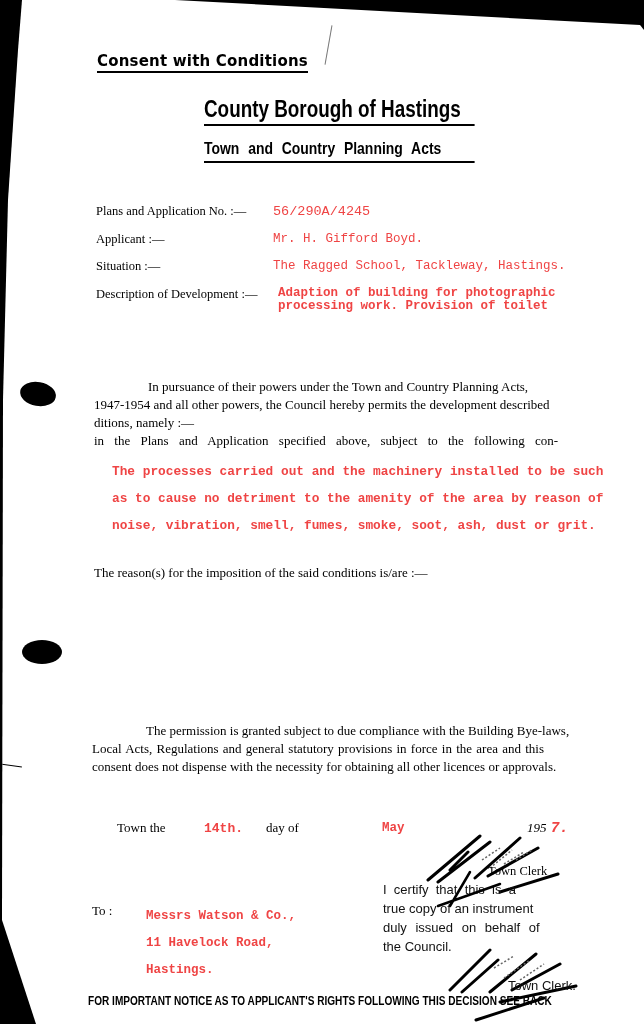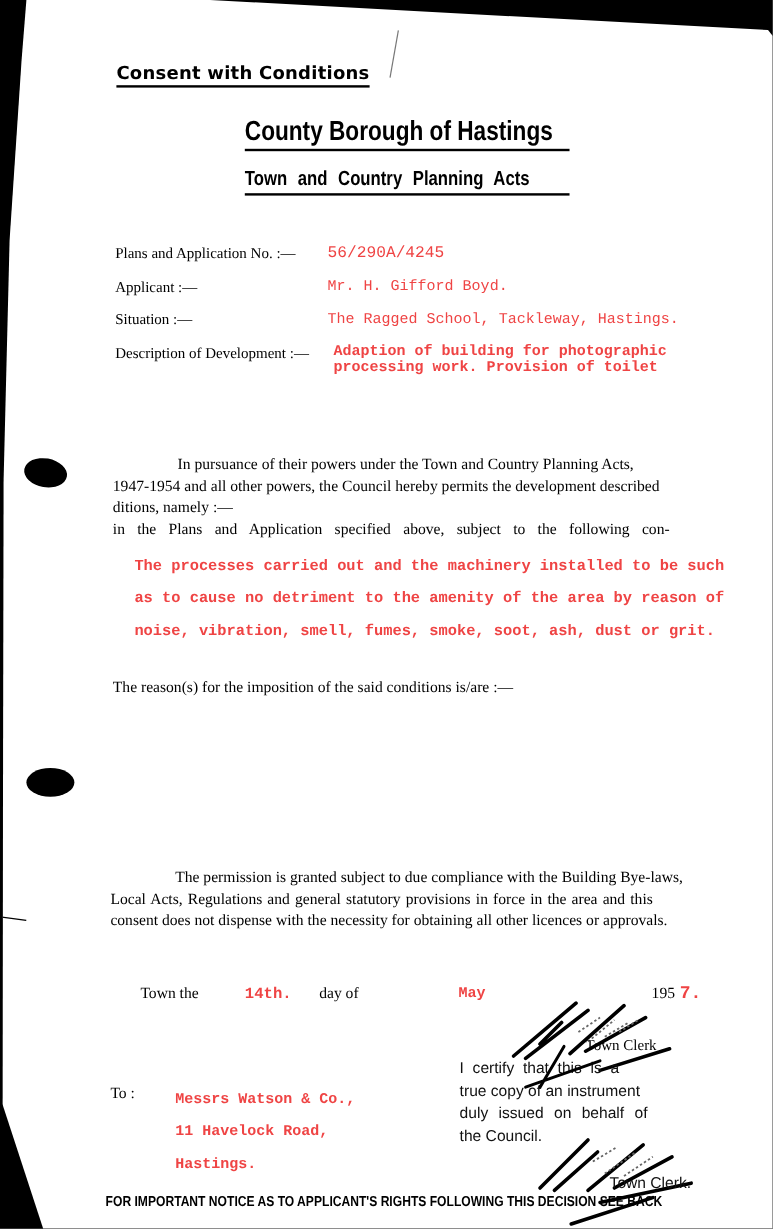--- a/index.html
+++ b/index.html
@@ -76,21 +76,21 @@
   <div class="abs serif para" style="left:92px;top:722px;width:486px;">
     <div style="padding-left:54px;white-space:nowrap;font-family:Liberation Serif, serif;">The permission is granted subject to due compliance with the Building Bye-laws,</div>
     <div style="white-space:nowrap;word-spacing:1px;font-family:Liberation Serif, serif;">Local Acts, Regulations and general statutory provisions in force in the area and this</div>
     <div style="white-space:nowrap;">consent does not dispense with the necessity for obtaining all other licences or approvals.</div>
   </div>
 
   <div class="abs serif" style="left:117px;top:820px;font-size:13px;white-space:nowrap;">Town the</div>
   <div class="abs mono" style="left:204px;top:821px;font-size:13px;white-space:nowrap;">14th.</div>
   <div class="abs serif" style="left:266px;top:820px;font-size:13px;white-space:nowrap;">day of</div>
   <div class="abs mono" style="left:382px;top:821px;font-size:12.5px;white-space:nowrap;">May</div>
-  <div class="abs serif" style="left:543px;top:820px;font-size:13px;white-space:nowrap;">
+  <div class="abs serif" style="left:527px;top:820px;font-size:13px;white-space:nowrap;font-style:italic;">
     <span>195</span><span class="mono" style="font-size:15px;margin-left:4px;">7.</span>
   </div>
 
   <svg class="sig" style="left:420px;top:830px;" width="140" height="70">
     <path d="M8 50 L60 6 M18 52 L70 12 M30 40 L48 22 M55 48 L100 8 M68 46 L118 18" stroke="#000" stroke-width="3" fill="none" stroke-linecap="round"></path>
     <path d="M62 30 L80 18 M70 38 L92 20 M84 34 L104 22 M96 30 L112 20" stroke="#666" stroke-width="1.5" fill="none" stroke-dasharray="2 2"></path>
     <path d="M80 62 L138 44" stroke="#000" stroke-width="3" fill="none" stroke-linecap="round"></path>
   </svg>
   <div class="abs serif" style="left:488px;top:864px;font-size:12.5px;white-space:nowrap;">Town Clerk</div>
 

